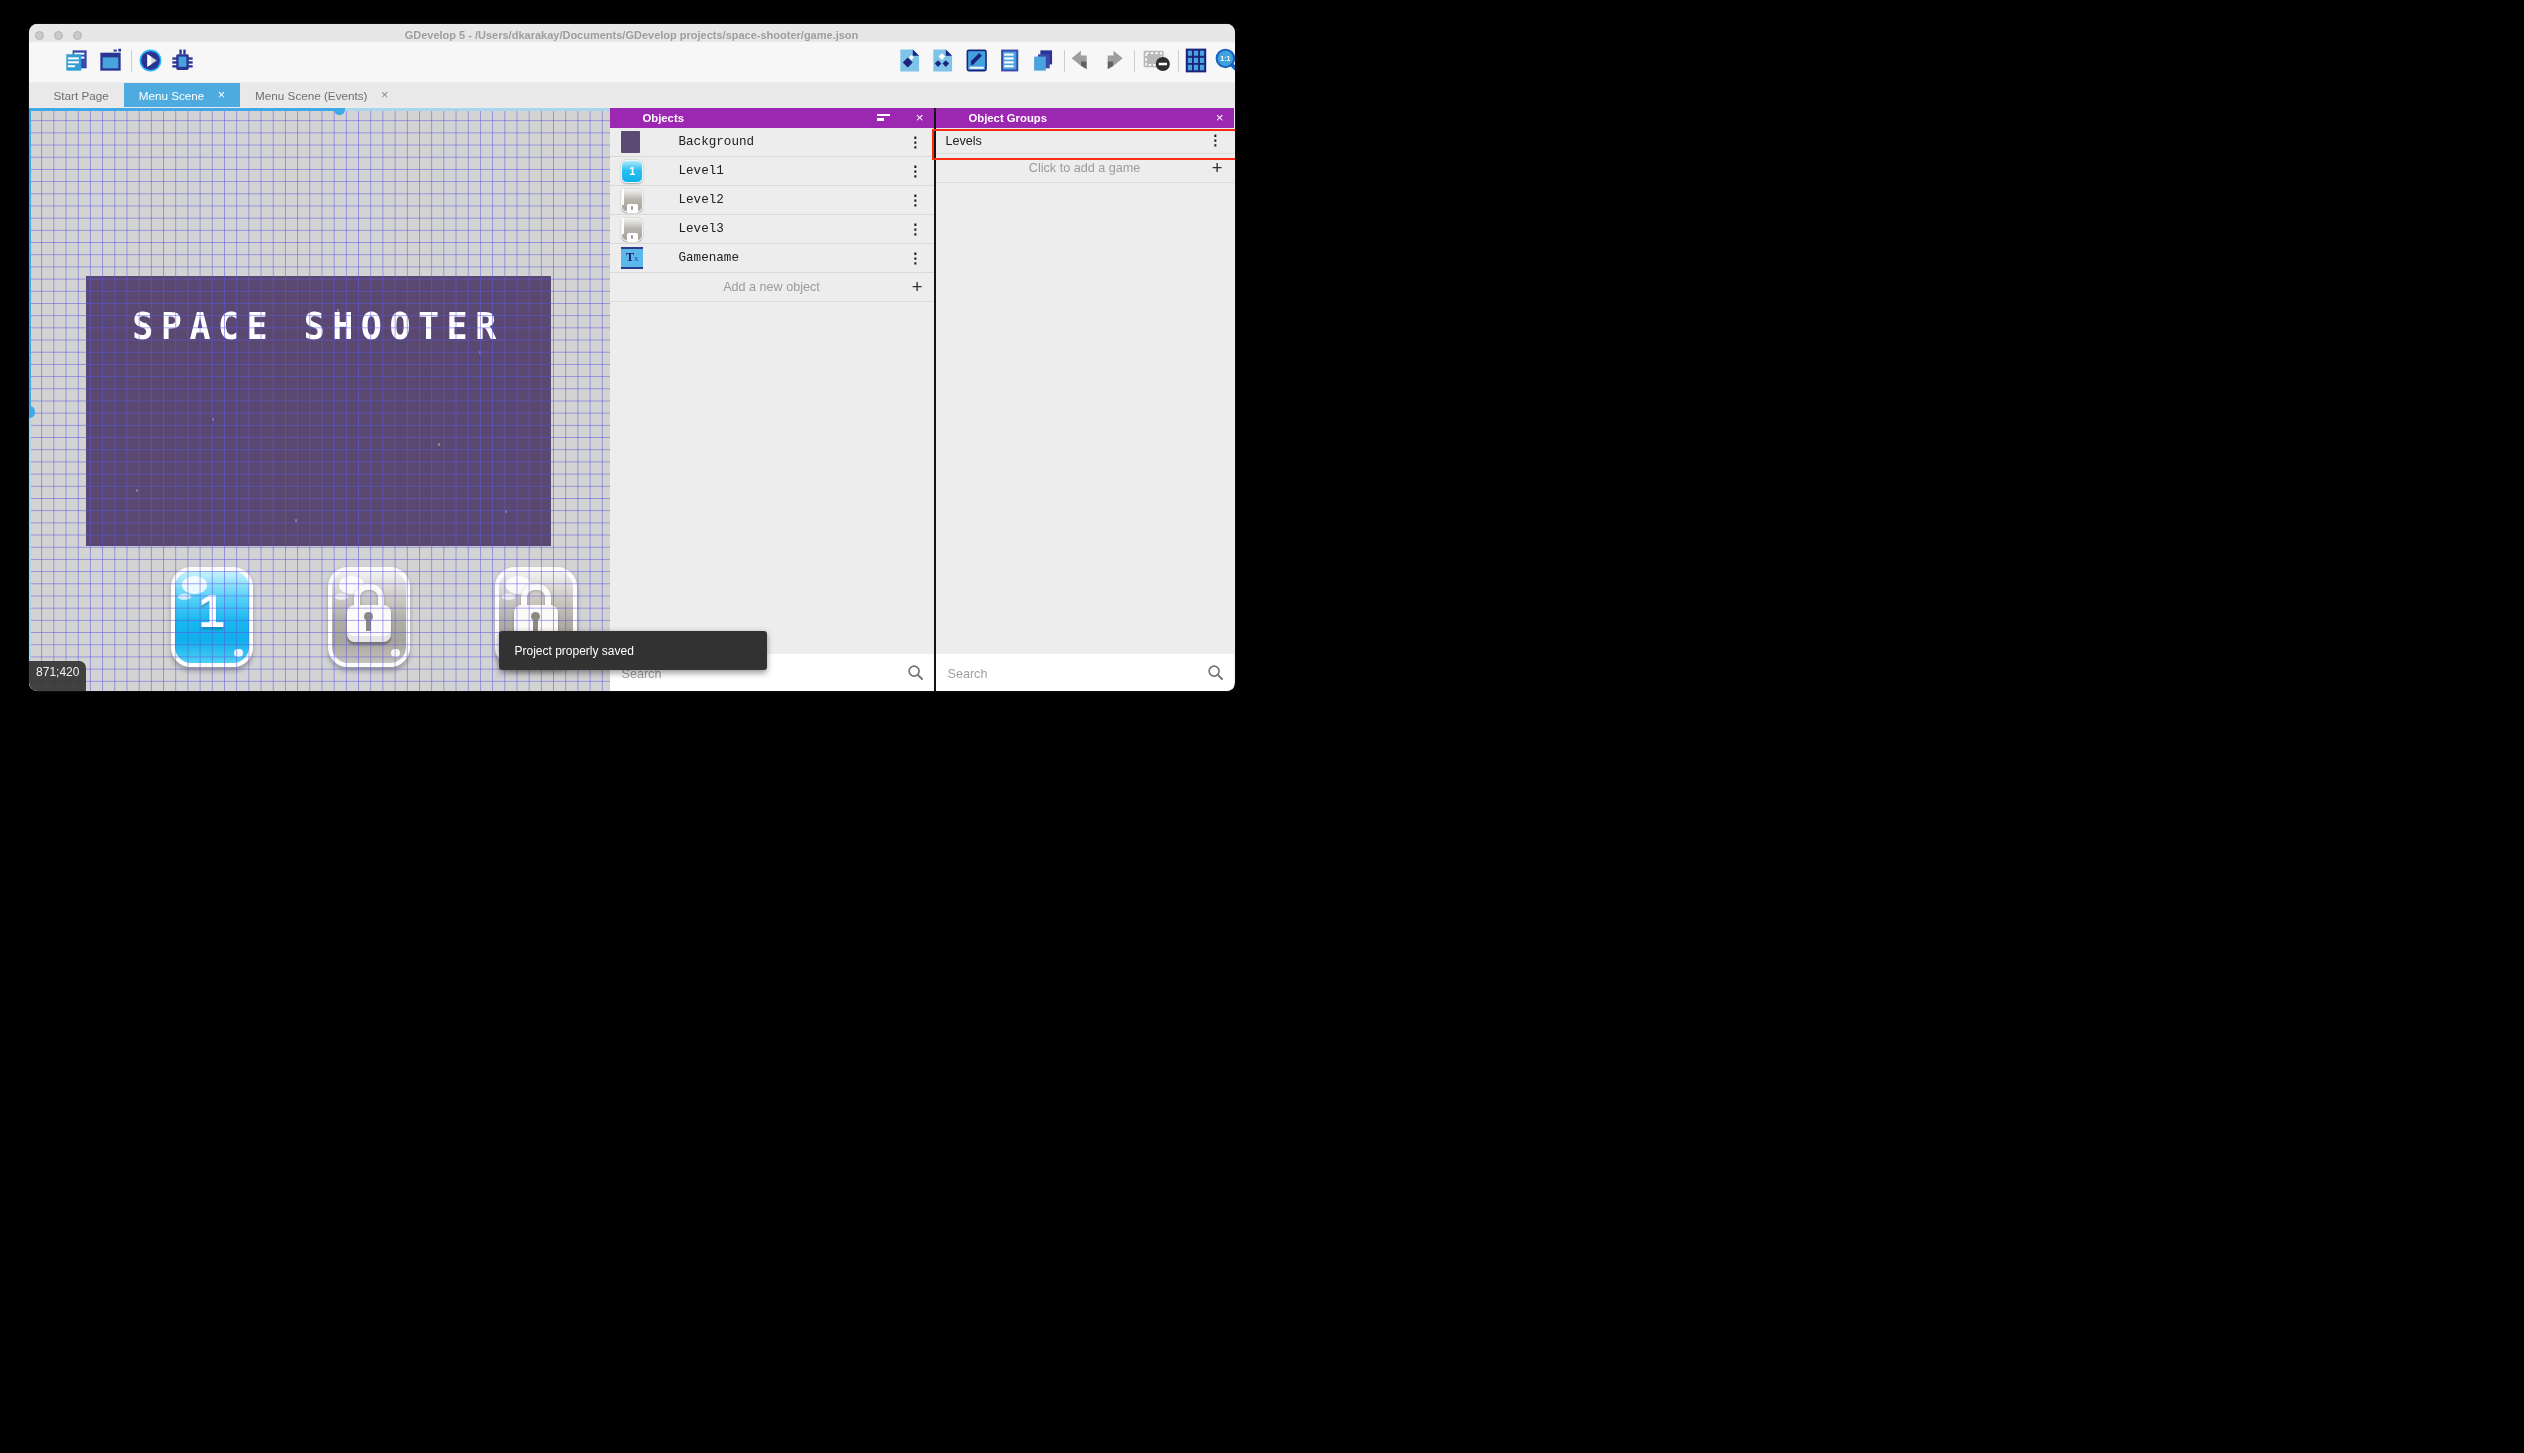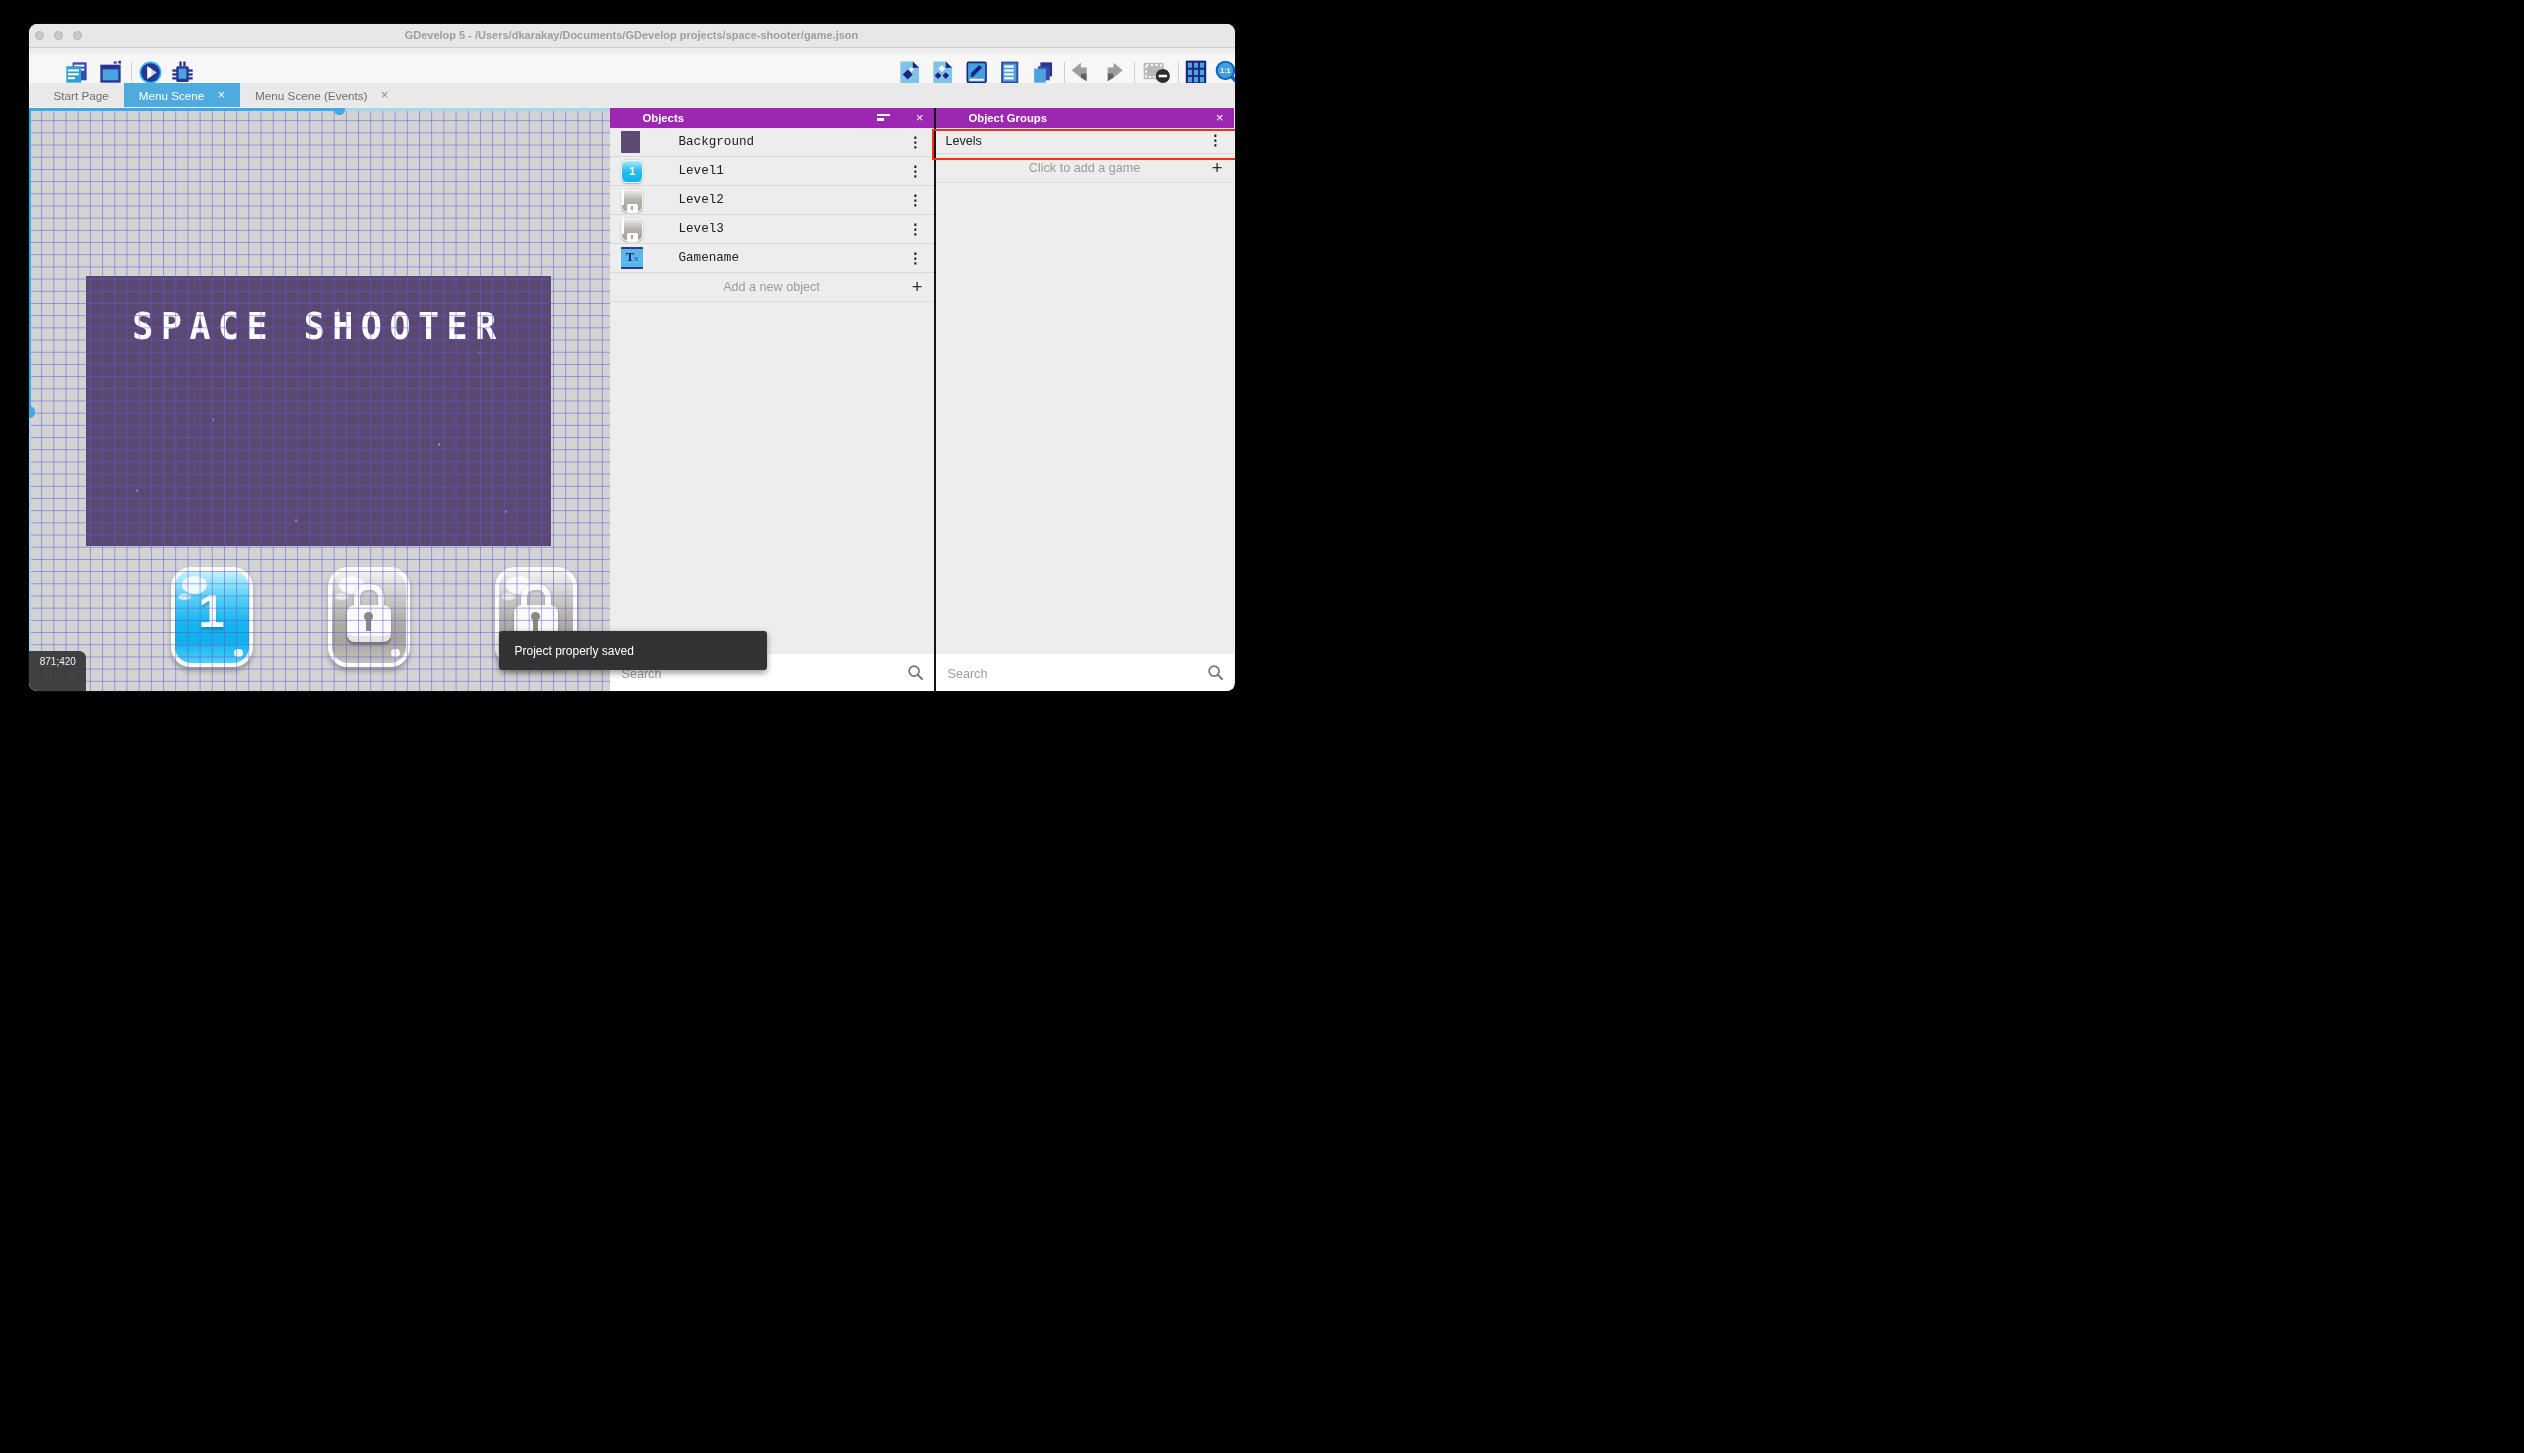--- a/index.html
+++ b/index.html
@@ -6,21 +6,21 @@
   body{width:1262px;height:727px;position:relative;font-family:"Liberation Sans",sans-serif;overflow:hidden;}
   .window{position:absolute;left:28.5px;top:24px;width:1206px;height:667px;background:#ededed;border-radius:8.4px;overflow:hidden;box-shadow:0 0 0 0.8px rgba(255,255,255,0.06);}
 
   
   .titlebar{position:absolute;left:0;top:0;right:0;height:22.6px;background:#e7e7e7;border-bottom:0.8px solid #cecece;}
   .traffic{position:absolute;top:6.7px;width:9.2px;height:9.2px;border-radius:50%;background:#c9c9c9;border:0.8px solid #b3b3b3;box-sizing:border-box;}
   .t1{left:6.7px;}.t2{left:25px;}.t3{left:44px;}
   .win-title{position:absolute;left:0;right:0;top:0;height:38px;line-height:22.6px;text-align:center;font-size:11px;font-weight:bold;color:#9e9e9e;white-space:nowrap;}
 
   
-  .toolbar{position:absolute;left:0;top:30px;right:0;height:40px;background:#f7f7f7;}
+  .toolbar{position:absolute;left:0;top:18px;right:0;height:40px;background:#f7f7f7;}
   .tool{position:absolute;top:5.9px;width:25px;height:25px;display:flex;align-items:center;justify-content:center;}
   .tb-div{position:absolute;top:7.5px;width:0.8px;height:22px;background:#cfcfcf;}
 
   
   .tabbar{position:absolute;left:0;top:59px;right:0;height:24px;background:#e9e9e9;display:flex;align-items:stretch;}
   .tab{display:flex;align-items:center;padding:0 15px;font-size:11.7px;color:#6f6f6f;white-space:nowrap;}
   .tab.active{background:#4dabdf;color:#ffffff;}
   .tab .tab-x{margin-left:13.4px;font-size:12.6px;line-height:1;color:#8a8a8a;}
   .tab.active .tab-x{color:#ffffff;}
 
@@ -54,22 +54,22 @@
     background-image:linear-gradient(to right,rgba(92,88,224,.55) 0 1.3px,transparent 1.3px),
                      linear-gradient(to bottom,rgba(92,88,224,.55) 0 1.3px,transparent 1.3px);
     background-size:12.2px 12.2px;}
   .frame-top-dark{position:absolute;left:0;top:0;width:313px;height:2.5px;background:#3fa9e8;z-index:5;}
   .frame-top-light{position:absolute;left:313px;top:0;right:0;height:2.5px;background:#a8d4ec;z-index:5;}
   .frame-left-dark{position:absolute;left:0;top:0;width:2.5px;height:304px;background:#3fa9e8;z-index:5;}
   .frame-left-light{position:absolute;left:0;top:304px;width:2.5px;bottom:0;background:#a8d4ec;z-index:5;}
   .handle-dot{position:absolute;width:11.7px;height:11.7px;border-radius:50%;background:#3fa9e8;z-index:6;}
   .dot-top{left:305px;top:-5px;}
   .dot-left{left:-5px;top:298px;}
-  .coord-badge{position:absolute;left:0.8px;bottom:0;width:57px;height:40px;background:rgba(52,52,52,.92);color:#f2f2f2;
-    font-size:10px;line-height:22.6px;text-align:center;border-radius:0 6.7px 0 0;z-index:8;margin-top:34px;}
+  .coord-badge{position:absolute;left:0.8px;bottom:0;width:57px;height:30px;background:rgba(52,52,52,.92);color:#f2f2f2;
+    font-size:12px;line-height:22.6px;text-align:center;border-radius:0 6.7px 0 0;z-index:8;margin-top:34px;}
 
   
   .toast{position:absolute;left:470px;top:607px;width:268px;height:39px;background:#323232;border-radius:3.3px;z-index:40;
     display:flex;align-items:center;padding-left:16px;box-sizing:border-box;color:#ffffff;font-size:12px;box-shadow:0 2.5px 6.7px rgba(0,0,0,.4);}
 
   
   .panel{position:absolute;top:0;bottom:0;background:#ededed;display:flex;flex-direction:column;}
   .objects-panel{left:581px;width:324px;}
   .panel-divider{position:absolute;left:905px;top:0;bottom:0;width:2.5px;background:#141414;}
   .groups-panel{left:907px;width:298px;}

